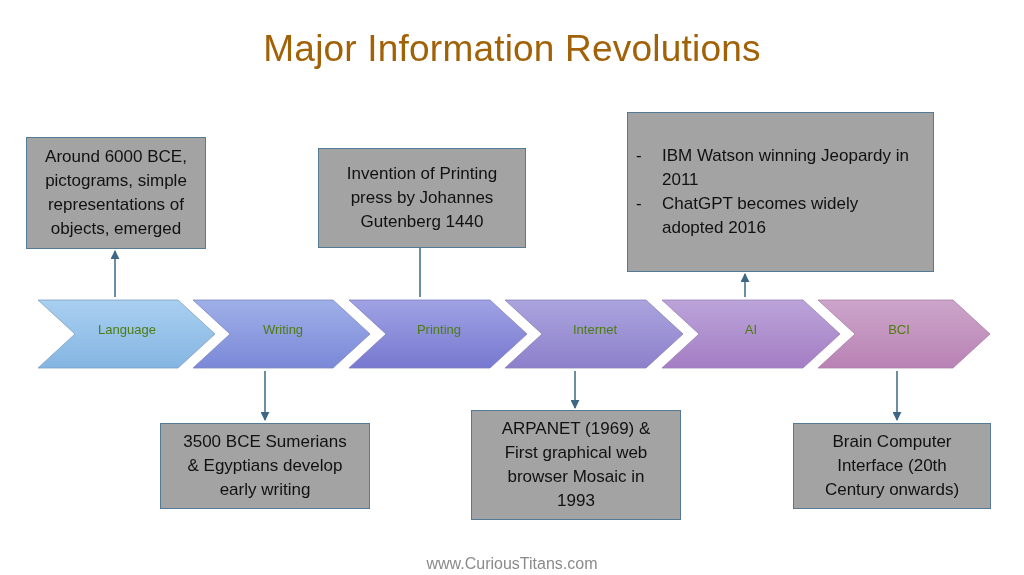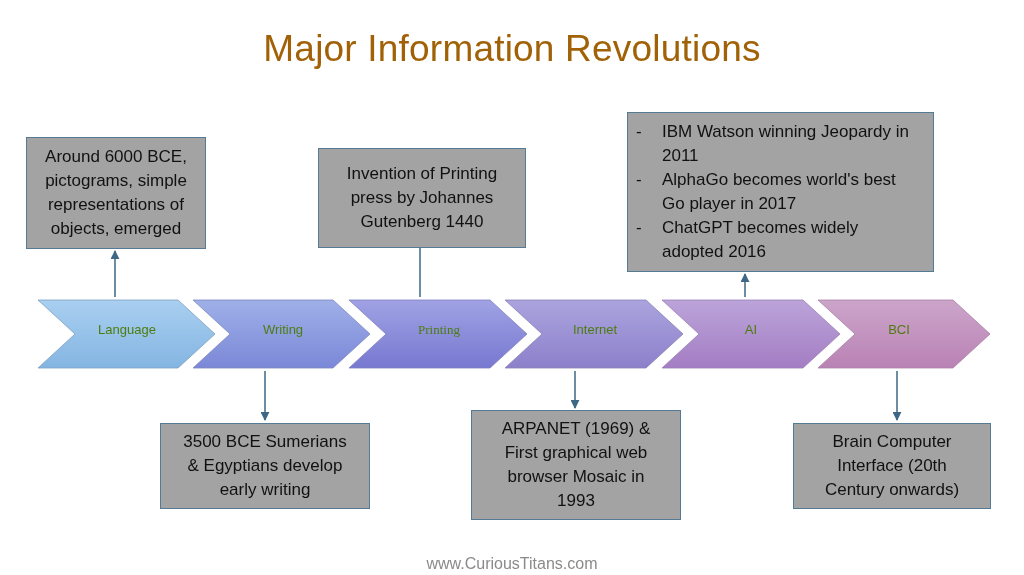--- a/index.html
+++ b/index.html
@@ -62,42 +62,41 @@
   <line x1="420" y1="297" x2="420" y2="233" stroke="#3d6785" stroke-width="1.5" marker-end="url(#arrow)"></line>
   <line x1="745" y1="297" x2="745" y2="274" stroke="#3d6785" stroke-width="1.5" marker-end="url(#arrow)"></line>
 
   <line x1="265" y1="371" x2="265" y2="420" stroke="#3d6785" stroke-width="1.5" marker-end="url(#arrow)"></line>
   <line x1="575" y1="371" x2="575" y2="408" stroke="#3d6785" stroke-width="1.5" marker-end="url(#arrow)"></line>
   <line x1="897" y1="371" x2="897" y2="420" stroke="#3d6785" stroke-width="1.5" marker-end="url(#arrow)"></line>
 </svg>
 
 <div class="chev-label" style="left:57px;">Language</div>
 <div class="chev-label" style="left:213px;">Writing</div>
-<div class="chev-label" style="left:369px;font-family:Liberation Serif, serif;">Printing</div>
+<div class="chev-label" style="left:369px;">Printing</div>
 <div class="chev-label" style="left:525px;">Internet</div>
 <div class="chev-label" style="left:681px;">AI</div>
 <div class="chev-label" style="left:829px;">BCI</div>
 
 <div class="box" style="left:26px; top:137px; width:180px; height:112px;">
   <div class="inner">Around 6000 BCE,
 pictograms, simple
 representations of
 objects, emerged</div>
 </div>
 
 <div class="box" style="left:318px; top:148px; width:208px; height:100px;">
   <div class="inner">Invention of Printing
 press by Johannes
 Gutenberg 1440</div>
 </div>
 
 <div class="box list" style="left:627px; top:112px; width:307px; height:160px;">
   <ul>
     <li style="width:260px;"><span>IBM Watson winning Jeopardy in 2011</span></li>
-    <li style="width:240px;"><span>AlphaGo becomes world's best Go player in 2017</span></li>
     <li style="width:220px;"><span>ChatGPT becomes widely adopted 2016</span></li>
   </ul>
 </div>
 
 <div class="box" style="left:160px; top:423px; width:210px; height:86px;">
   <div class="inner">3500 BCE Sumerians
 &amp; Egyptians develop
 early writing</div>
 </div>
 

